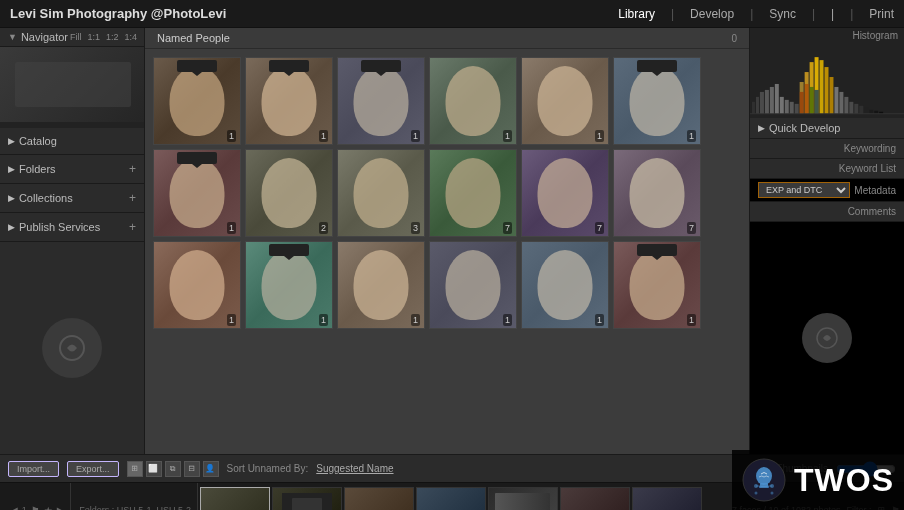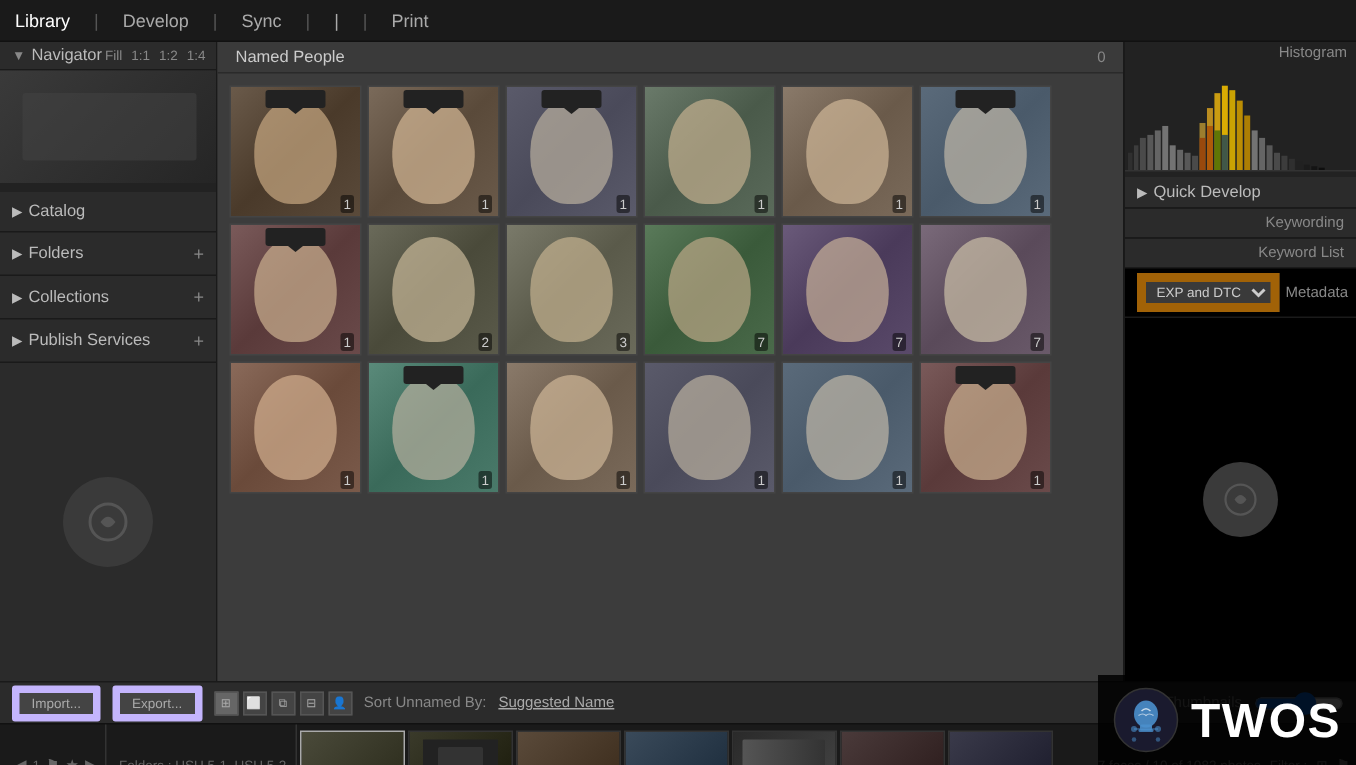--- a/index.html
+++ b/index.html
@@ -281,21 +281,21 @@
       cursor: pointer;
       background: #2b2b2b;
     }
     .right-section-header .arrow {
       margin-right: 4px;
       font-size: 9px;
     }
     .mini-dropdown {
       flex: 1;
       background: #3a3a3a;
-      border: 6px solid #a16207;
+      border: 1px solid #a16207;
       color: #ccc;
       font-size: 9px;
       padding: 1px 3px;
       cursor: pointer;
     }
 
     .right-icon {
       width: 50px;
       height: 50px;
       margin: 8px auto;
@@ -313,21 +313,21 @@
       height: 28px;
       background: #2b2b2b;
       border-top: 1px solid #1a1a1a;
       display: flex;
       align-items: center;
       padding: 0 8px;
       gap: 8px;
     }
     .toolbar-btn {
       background: #444;
-      border: 5px solid #c4b5fd;
+      border: 1px solid #c4b5fd;
       color: #aaa;
       font-size: 9px;
       padding: 2px 8px;
       cursor: pointer;
       border-radius: 2px;
     }
 
     .view-icons {
       display: flex;
       gap: 3px;
@@ -455,20 +455,21 @@
       font-size: 9px;
       padding: 2px 6px;
       cursor: pointer;
       border-radius: 2px;
     }
   </style>
 </head>
 <body>
 
 <div id="top-bar">
+  <span id="app-title">Levi Sim Photography @PhotoLevi</span>
   <div id="top-nav">
     <span class="active">Library</span>
     <span class="separator">|</span>
     <span>Develop</span>
     <span class="separator">|</span>
     <span>Sync</span>
     <span class="separator">|</span>
     <span>|</span>
     <span class="separator">|</span>
     <span>Print</span>
@@ -701,20 +702,25 @@
 
     <div class="right-section">
       <div style="display:flex; align-items:center; padding:3px 8px; gap:4px;">
         <select class="mini-dropdown">
           <option>EXP and DTC</option>
         </select>
         <span style="font-size:10px; color:#888; margin-left:auto;">Metadata</span>
       </div>
     </div>
 
+    <div class="right-section">
+      <div class="right-section-header">
+        <span style="margin-left:auto; font-size:10px; color:#888;">Comments</span>
+      </div>
+    </div>
 
     <div style="flex:1; display:flex; align-items:center; justify-content:center;">
       <div class="right-icon">
         <svg width="24" height="24" viewBox="0 0 24 24">
           <circle cx="12" cy="12" r="10" fill="none" stroke="#555" stroke-width="1.5"></circle>
           <path d="M8 12 Q12 6 16 12 Q12 18 8 12" fill="#555"></path>
         </svg>
       </div>
     </div>
 

